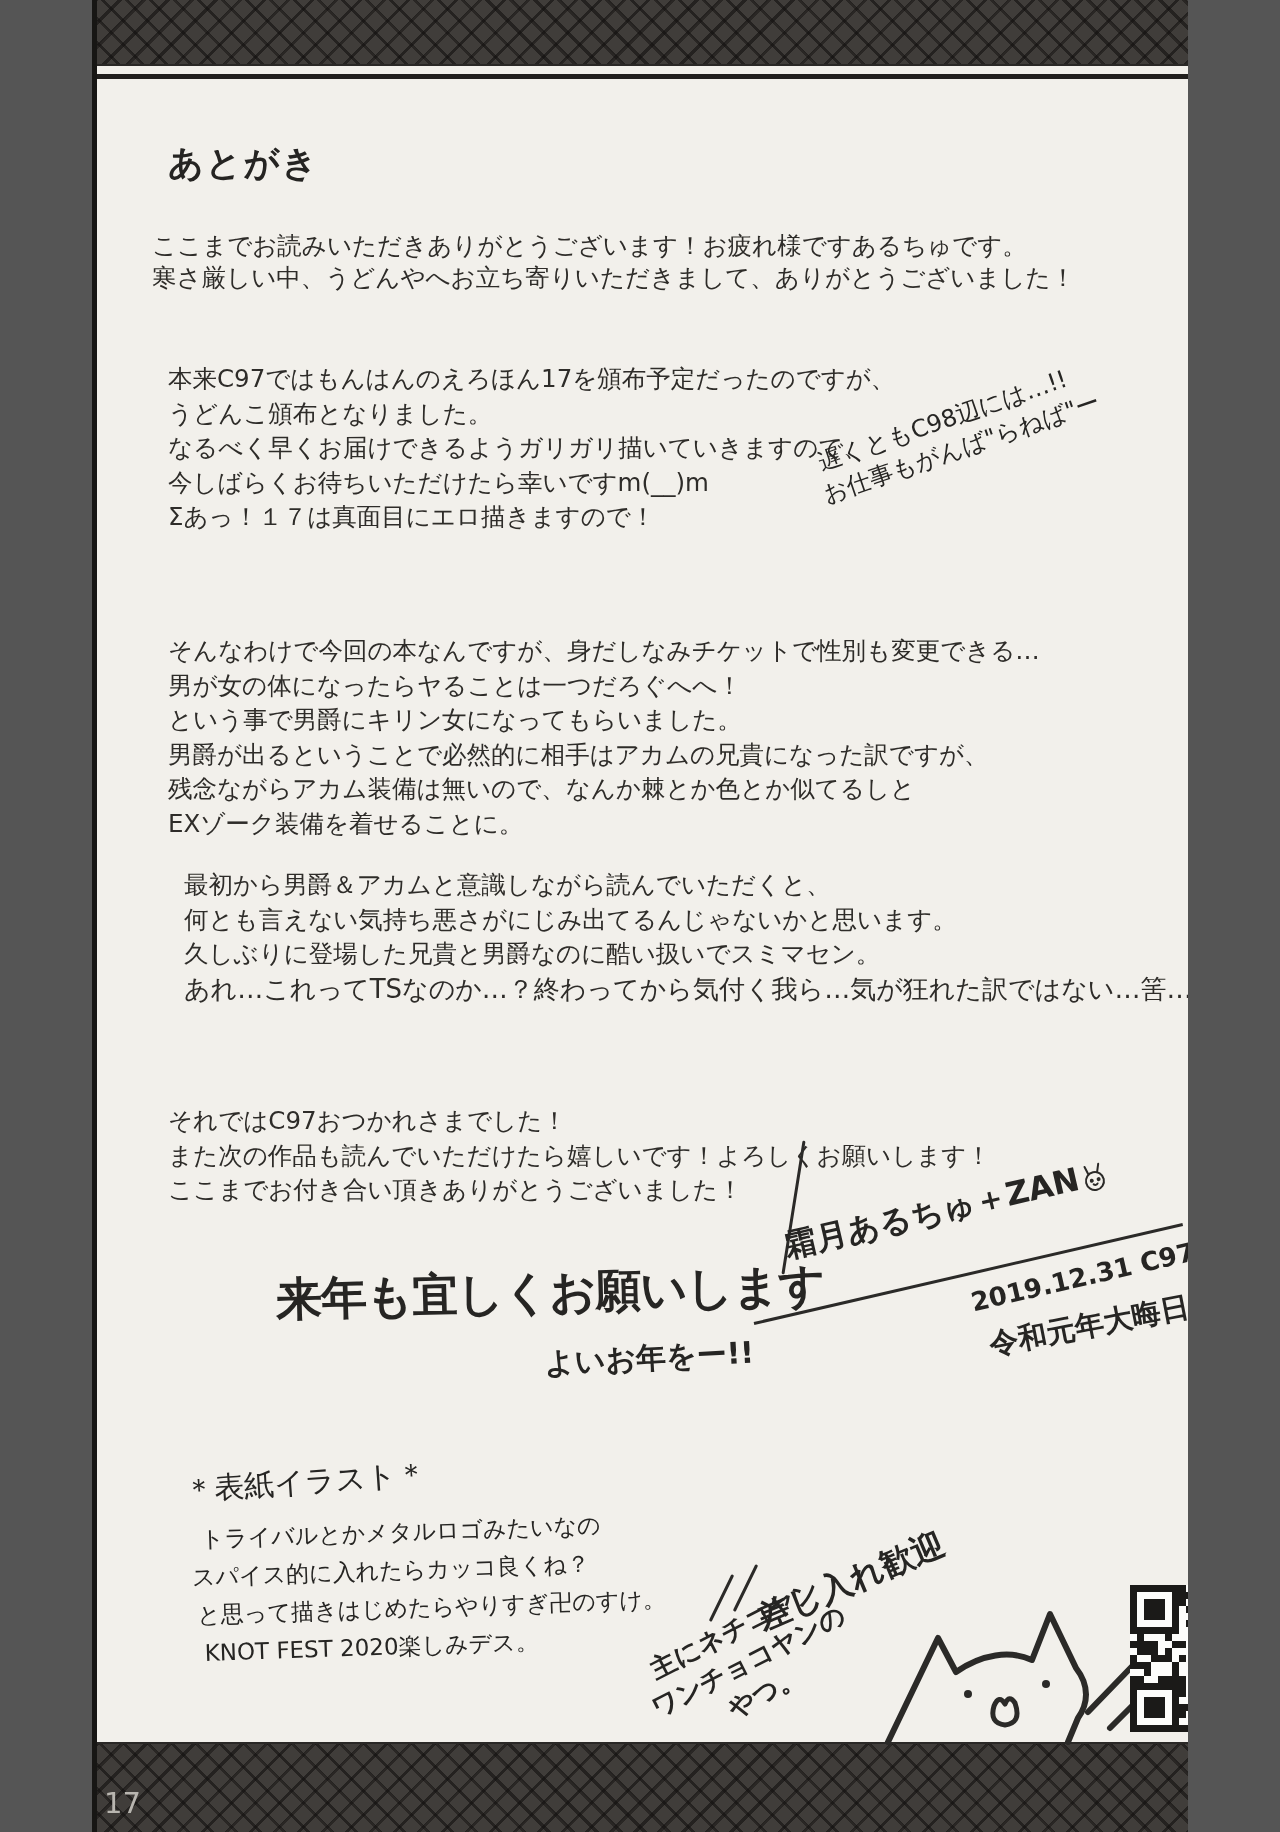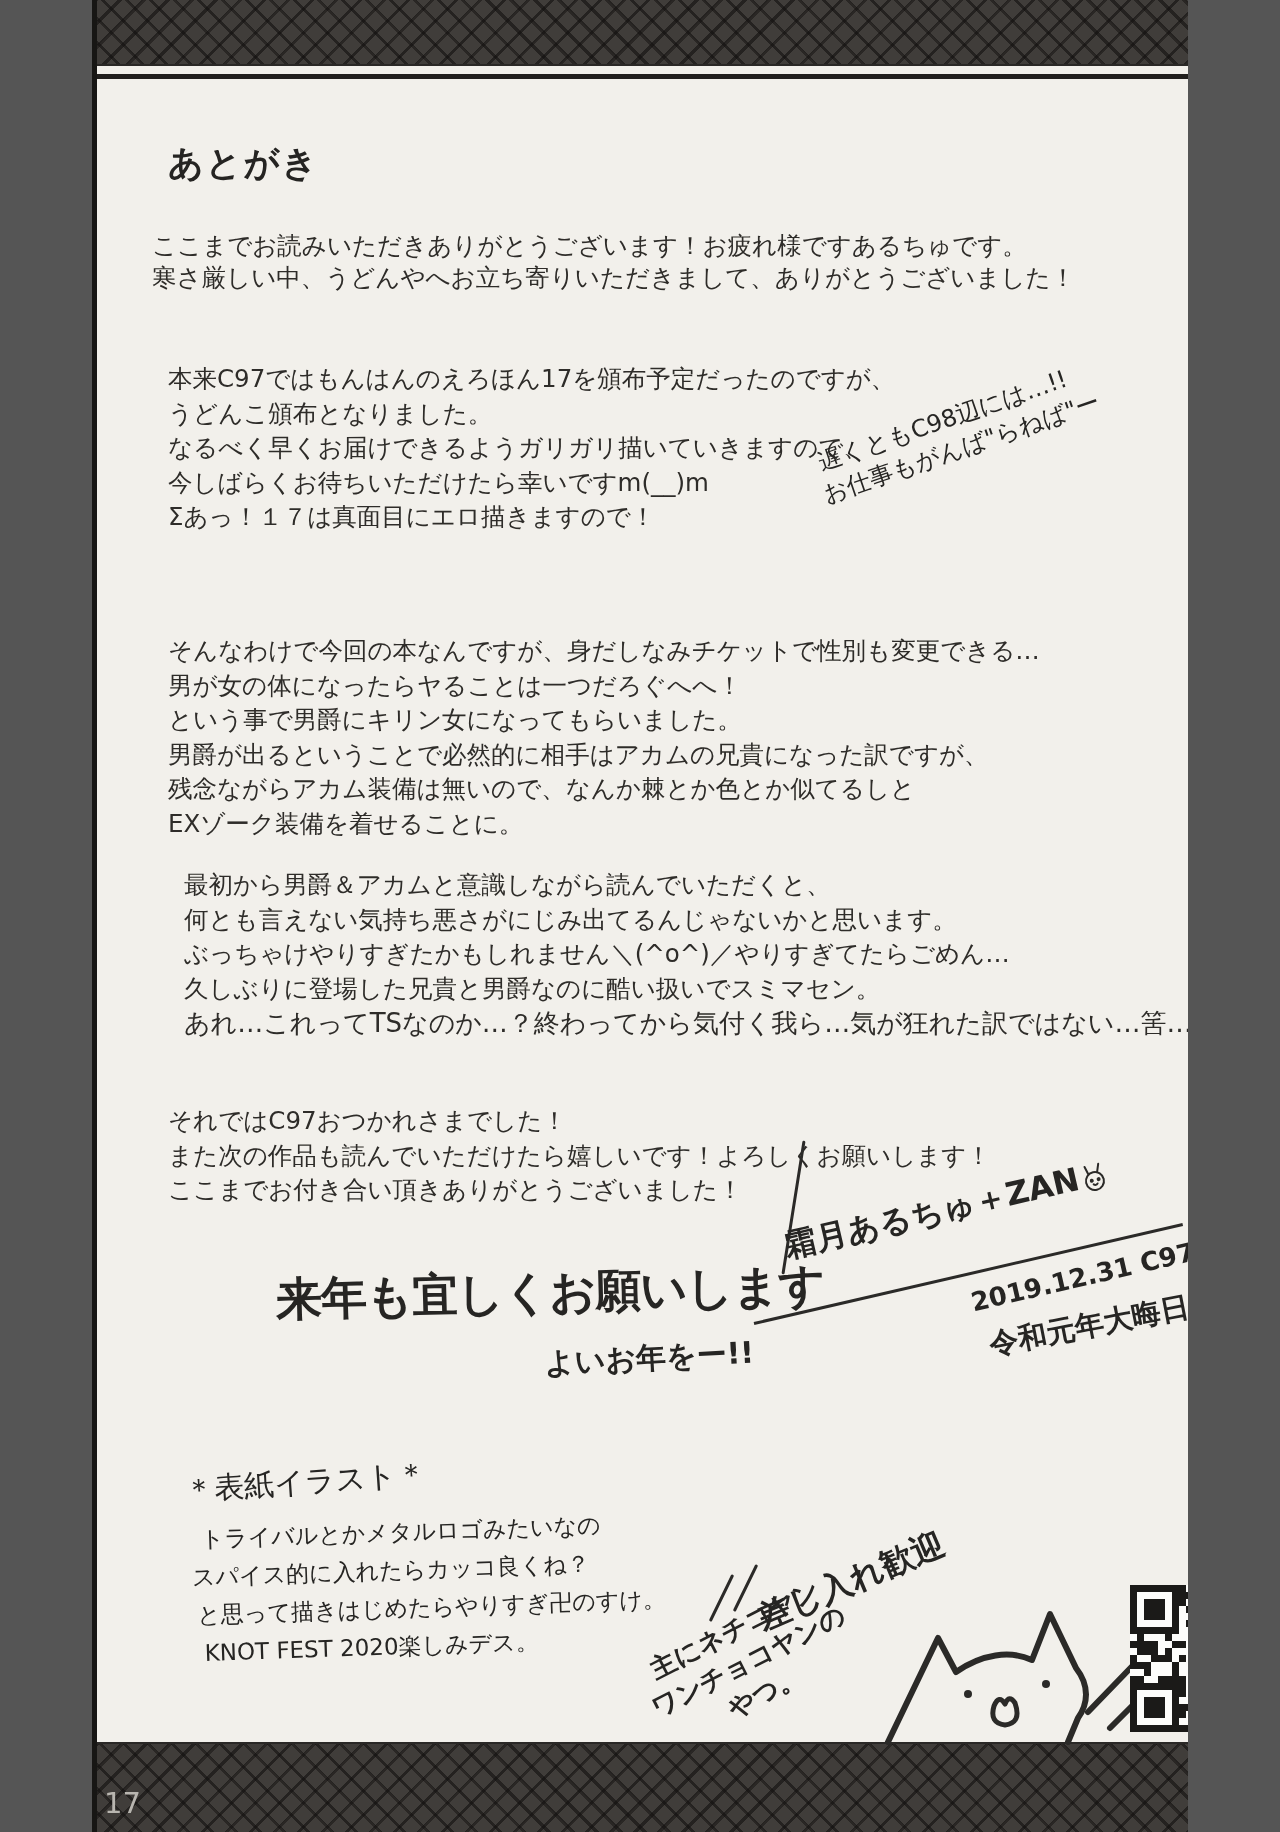--- a/index.html
+++ b/index.html
@@ -72,21 +72,20 @@
     <div>男が女の体になったらヤることは一つだろぐへへ！</div>
     <div>という事で男爵にキリン女になってもらいました。</div>
     <div>男爵が出るということで必然的に相手はアカムの兄貴になった訳ですが、</div>
     <div>残念ながらアカム装備は無いので、なんか棘とか色とか似てるしと</div>
     <div>EXゾーク装備を着せることに。</div>
   </div>
 
   <div class="para" style="left:80px;top:868px;margin-left:12px;">
     <div>最初から男爵＆アカムと意識しながら読んでいただくと、</div>
     <div>何とも言えない気持ち悪さがにじみ出てるんじゃないかと思います。</div>
-    <div>ぶっちゃけやりすぎたかもしれません＼(^o^)／やりすぎてたらごめん…</div>
     <div>久しぶりに登場した兄貴と男爵なのに酷い扱いでスミマセン。</div>
     <div class="small-line">あれ…これってTSなのか…？終わってから気付く我ら…気が狂れた訳ではない…筈…</div>
   </div>
 
   <div class="para" style="left:76px;top:1104px;">
     <div>それではC97おつかれさまでした！</div>
     <div>また次の作品も読んでいただけたら嬉しいです！よろしくお願いします！</div>
     <div>ここまでお付き合い頂きありがとうございました！</div>
   </div>
 

